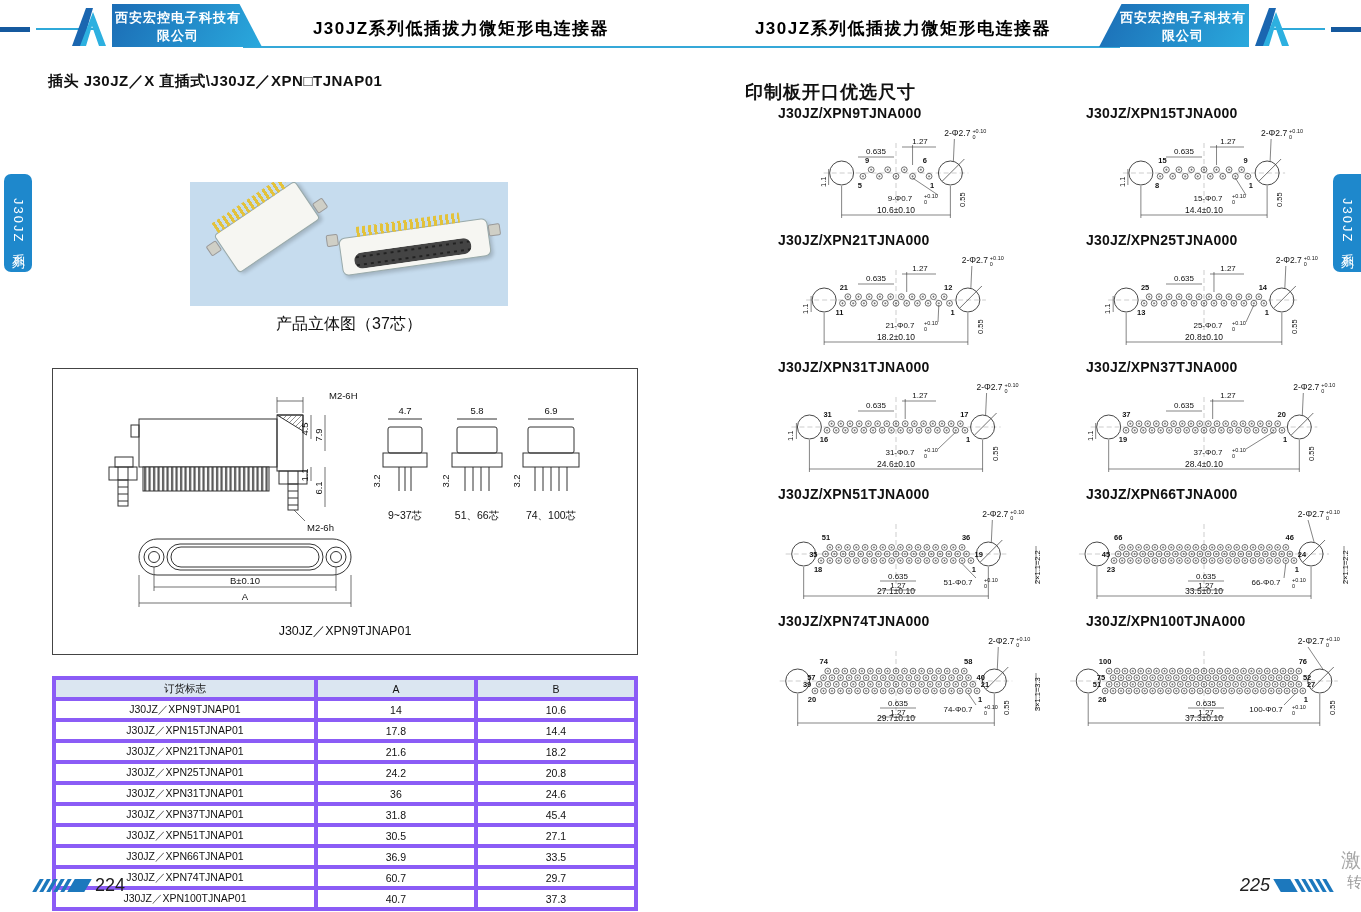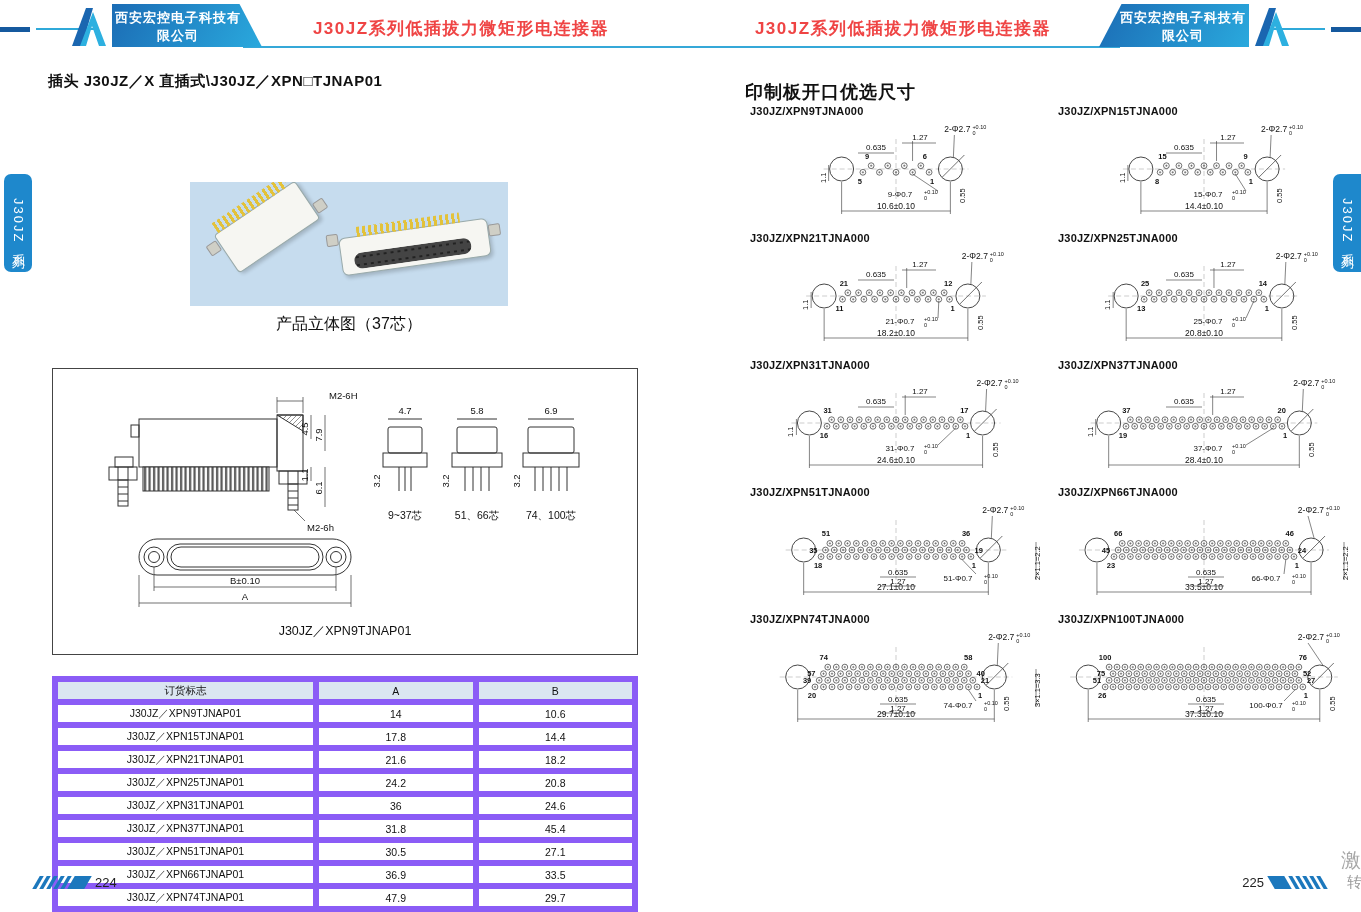--- a/index.html
+++ b/index.html
@@ -16,21 +16,21 @@
   .hdr-line{position:absolute;top:46px;left:243px;width:877px;height:2px;background:#35a8d8;}
   .logo{position:absolute;top:4px;width:46px;height:44px;}
   .logo-l{left:66px;} .logo-r{right:66px;}
   .cobox{position:absolute;top:4px;width:150px;height:43px;color:#fff;
          background:linear-gradient(120deg,#1b6cb5,#2aa9dd);padding-top:5px;box-sizing:border-box;
          text-align:center;}
   .cobox-l{left:112px;clip-path:polygon(0 0,85% 0,100% 100%,0 100%);padding-right:18px;}
   .cobox-r{right:112px;clip-path:polygon(15% 0,100% 0,100% 100%,0 100%);padding-left:18px;}
   .coname{font-size:13px;font-weight:bold;letter-spacing:1px;}
   .copy{font-size:6.5px;opacity:.95;letter-spacing:.2px;margin-top:2px;}
-  .doctitle{position:absolute;top:17px;width:430px;text-align:center;color:#ef4444;
+  .doctitle{position:absolute;top:17px;width:430px;text-align:center;color:#000000;
             font-size:17px;font-weight:bold;letter-spacing:1.5px;}
   .dt-l{left:246px;} .dt-r{left:688px;}
 
   
   .tab{position:absolute;top:174px;width:28px;height:98px;background:#1e88cc;color:#fff;
        display:flex;align-items:center;justify-content:center;
        writing-mode:vertical-rl;text-orientation:mixed;font-size:13px;letter-spacing:2px;}
   .tab-l{left:4px;border-radius:7px;}
   .tab-r{right:0;border-radius:7px 0 0 7px;}
 
@@ -47,37 +47,37 @@
   .conn2 .comb{position:absolute;left:18px;top:-10px;width:104px;height:10px;
          background:repeating-linear-gradient(90deg,#e3c23a 0 3px,#c6dcee00 3px 6px);}
   .conn2 .face{position:absolute;left:12px;top:16px;width:118px;height:16px;border-radius:8px;
          background:radial-gradient(circle 2.2px,#222 60%,#0000 62%) 0 0/7px 8px,#444;}
   .bolt{position:absolute;width:10px;height:10px;border-radius:2px;background:#cfcfc6;border:1px solid #999;}
   .photo-cap{position:absolute;left:190px;top:314px;width:318px;text-align:center;font-size:16px;}
   .draw-box{position:absolute;left:52px;top:368px;width:586px;height:287px;border:1px solid #444;box-sizing:border-box;}
 
   .order-table{position:absolute;left:52px;top:676px;width:586px;border-collapse:collapse;
                font-size:10.5px;table-layout:fixed;}
-  .order-table th,.order-table td{border:6px solid #8b5cf6;text-align:center;padding:1.5px 2px;height:13px;}
+  .order-table th,.order-table td{border:4px solid #8b5cf6;text-align:center;padding:1.5px 2px;height:13px;}
   .order-table th{background:#dbe6f1;font-weight:normal;}
 
   
   .rp-title{position:absolute;left:745px;top:80px;font-size:18px;font-weight:bold;letter-spacing:1px;}
   .pcb-grid{position:absolute;left:748px;top:102px;display:grid;
             grid-template-columns:302px 302px;grid-auto-rows:127px;column-gap:6px;}
-  .pcb-name{font-weight:bold;font-size:11px;margin:3px 0 0 2px;letter-spacing:.2px;}
+  .pcb-name{font-weight:bold;font-size:14px;margin:3px 0 0 30px;letter-spacing:.2px;}
   .pcb-cell svg{display:block;}
 
   
   .foot{position:absolute;top:875px;display:flex;align-items:center;}
-  .foot-l{left:34px;} .foot-r{right:36px;}
+  .foot-l{left:34px;} .foot-r{right:30px;font-style:italic;}
   .foot i{display:inline-block;width:4px;height:13px;background:#1c78bd;margin:0 1.5px;}
   .sl{transform:skewX(-30deg);} .sr{transform:skewX(30deg);}
   .foot b{display:inline-block;width:17px;height:13px;background:#1c78bd;margin:0 2px;}
-  .pgnum{font-size:13px;color:#222;margin:0 5px;font-weight:normal;}
+  .pgnum{font-size:18px;color:#222;margin:0 5px;font-weight:normal;}
 
   .wm{position:absolute;right:-20px;bottom:20px;color:#a8a8a8;text-align:left;}
   .wm-1{font-size:20px;line-height:24px;}
   .wm-2{font-size:15px;line-height:20px;color:#9b9b9b;margin-left:6px;}
 </style>
 </head>
 <body>
 
 <div class="page">
 
@@ -287,21 +287,21 @@
           <td>30.5</td>
           <td>27.1</td>
         </tr>
         <tr>
           <td>J30JZ／XPN66TJNAP01</td>
           <td>36.9</td>
           <td>33.5</td>
         </tr>
         <tr>
           <td>J30JZ／XPN74TJNAP01</td>
-          <td>47.9</td>
+          <td>60.7</td>
           <td>29.7</td>
         </tr>
         <tr>
           <td>J30JZ／XPN100TJNAP01</td>
           <td>40.7</td>
           <td>37.3</td>
         </tr>
       </tbody>
   </table>
 

